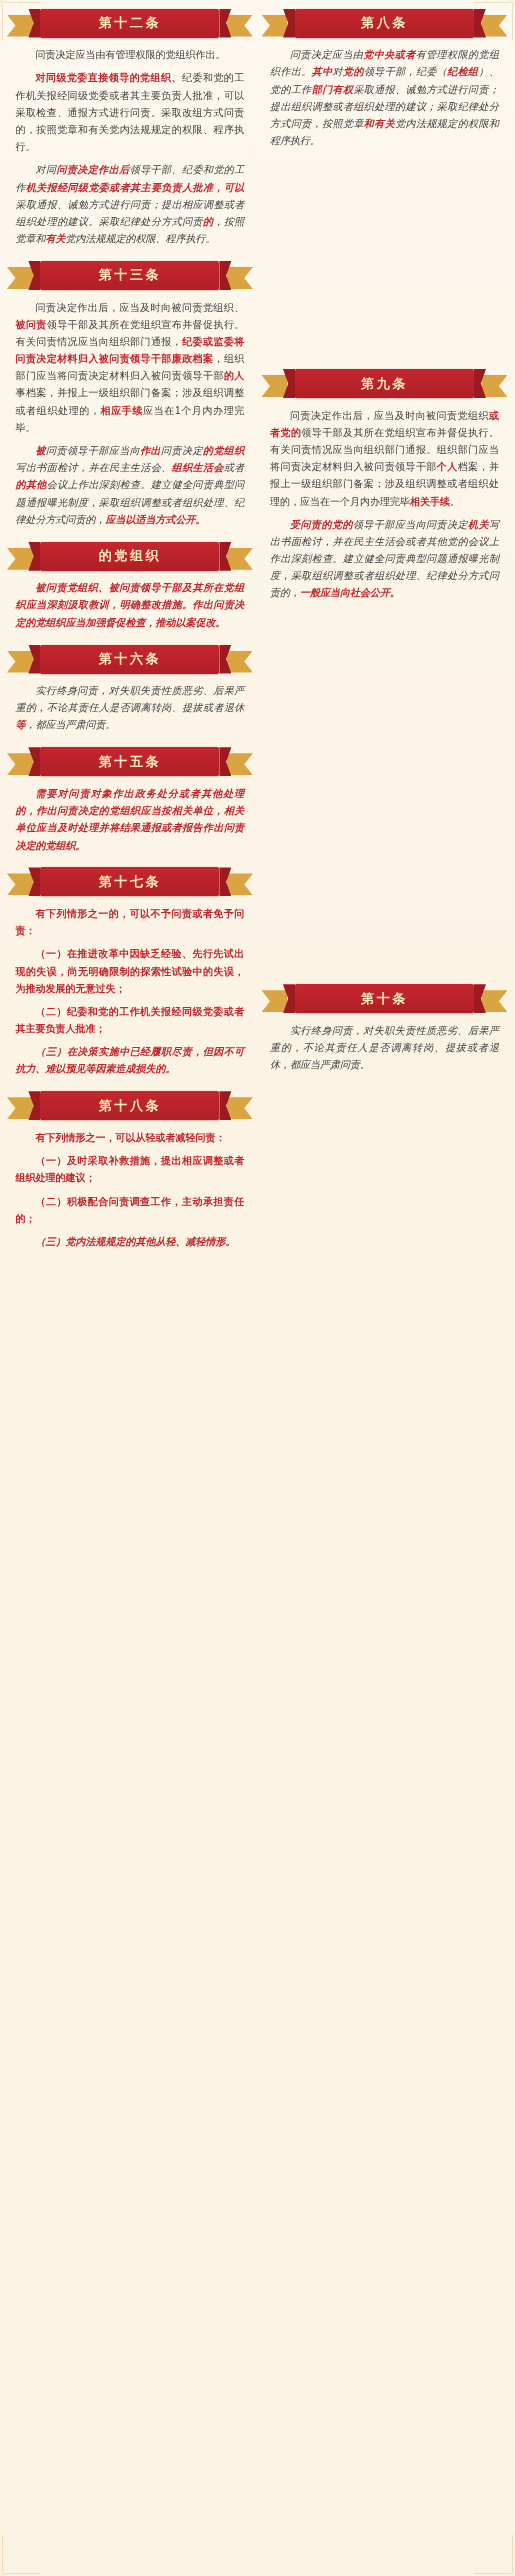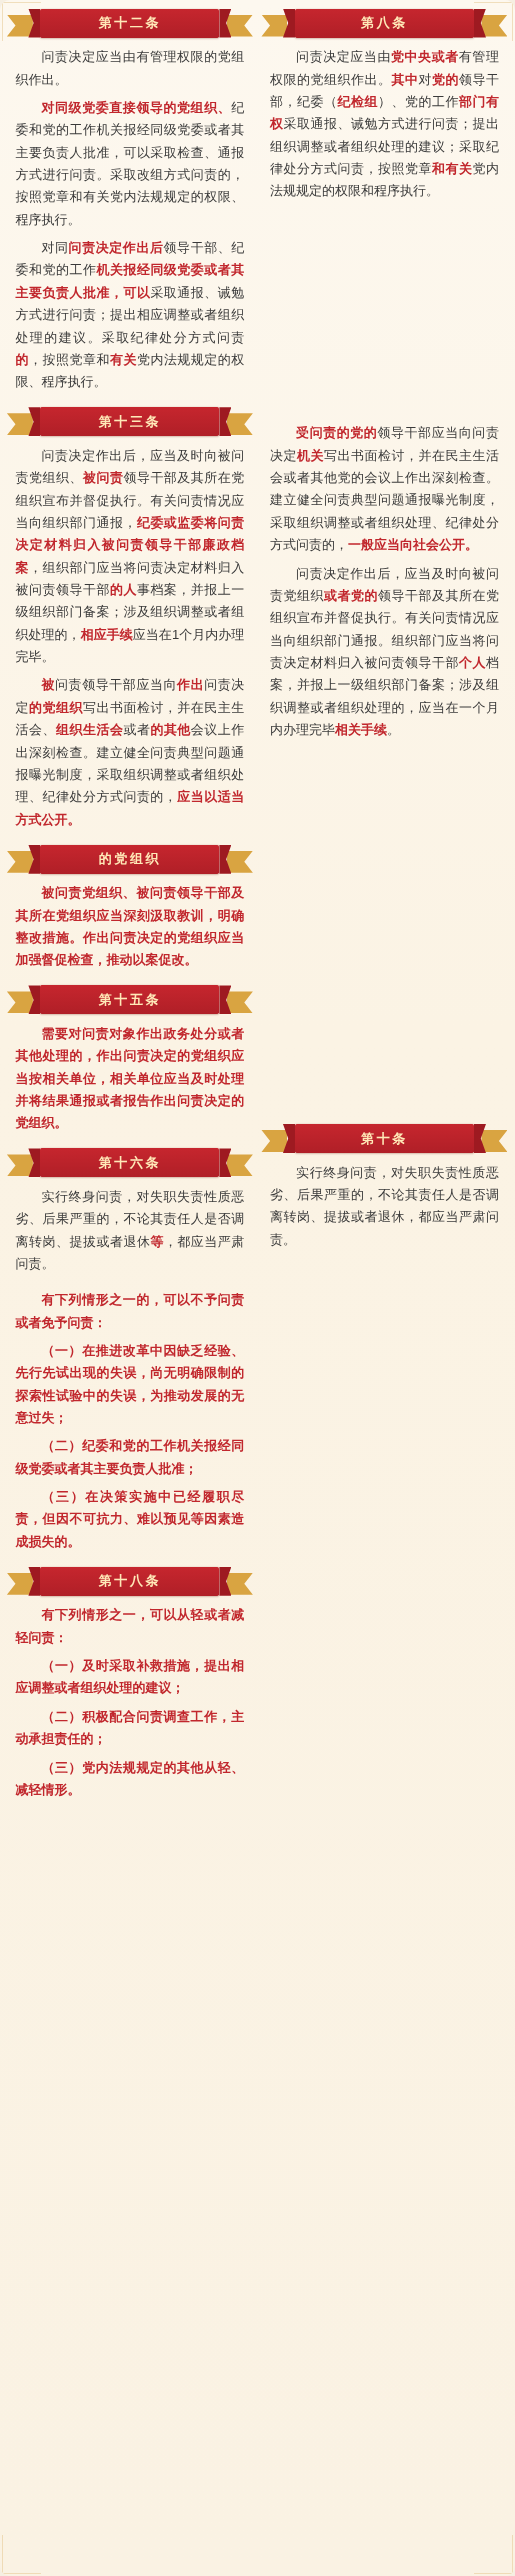--- a/index.html
+++ b/index.html
@@ -73,29 +73,29 @@
     top: 0;
     width: 12px;
     height: 29px;
     background: #9e1a21;
   }
   .ribbon .body::before { left: -12px; clip-path: polygon(0 0, 100% 0, 100% 100%, 0 100%, 5.2px 50%); }
   .ribbon .body::after { right: -12px; clip-path: polygon(0 0, 100% 0, calc(100% - 5.2px) 50%, 100% 100%, 0 100%); }
 
   
   .para {
-    font-size: 13px;
+    font-size: 10px;
     line-height: 1.72;
     color: #3a3a3a;
     text-align: justify;
     text-indent: 2em;
     margin: 0 0 6px 0;
     padding: 0 8.6px;
   }
-  .para:last-child { margin-bottom: 0; }
+  .para:last-child { margin-bottom: 0; font-style: italic; }
   .hl { color: #c1272d; font-weight: bold; }
   .plain { color: #3a3a3a; font-weight: normal; }
 
   
   .corner {
     position: absolute;
     width: 39px; height: 39px;
     opacity: 0.5;
     pointer-events: none;
   }
@@ -139,33 +139,38 @@
             <span class="tail-l"></span>
             <span class="tail-r"></span>
             <div class="body">的党组织</div>
           </div>
           <p class="para"><span class="hl">被问责党组织、被问责领导干部及其所在党组织应当深刻汲取教训，明确整改措施。作出问责决定的党组织应当加强督促检查，推动以案促改。</span></p>
         </div>
         <div class="section">
           <div class="ribbon">
             <span class="tail-l"></span>
             <span class="tail-r"></span>
+            <div class="body">第十六条</div>
+          </div>
+          <p class="para"><span class="plain">实行终身问责，对失职失责性质恶劣、后果严重的，不论其责任人是否调离转岗、提拔或者退休</span><span class="hl">等</span><span class="plain">，都应当严肃问责。</span></p>
+        </div>
+        <div class="section">
+          <div class="ribbon">
+            <span class="tail-l"></span>
+            <span class="tail-r"></span>
             <div class="body">第十五条</div>
           </div>
           <p class="para"><span class="hl">需要对问责对象作出政务处分或者其他处理的，作出问责决定的党组织应当按相关单位，相关单位应当及时处理并将结果通报或者报告作出问责决定的党组织。</span></p>
         </div>
         <div class="section">
           <div class="ribbon">
             <span class="tail-l"></span>
             <span class="tail-r"></span>
-            <div class="body">第十六条</div>
-          </div>
-          <p class="para"><span class="plain">实行终身问责，对失职失责性质恶劣、后果严重的，不论其责任人是否调离转岗、提拔或者退休</span><span class="hl">等</span><span class="plain">，都应当严肃问责。</span></p>
-        </div>
-        <div class="section">
+            <div class="body">第十七条</div>
+          </div>
           <p class="para"><span class="hl">有下列情形之一的，可以不予问责或者免予问责：</span></p>
           <p class="para"><span class="hl">（一）在推进改革中因缺乏经验、先行先试出现的失误，尚无明确限制的探索性试验中的失误，为推动发展的无意过失；</span></p>
           <p class="para"><span class="hl">（二）纪委和党的工作机关报经同级党委或者其主要负责人批准；</span></p>
           <p class="para"><span class="hl">（三）在决策实施中已经履职尽责，但因不可抗力、难以预见等因素造成损失的。</span></p>
         </div>
         <div class="section">
           <div class="ribbon">
             <span class="tail-l"></span>
             <span class="tail-r"></span>
             <div class="body">第十八条</div>
@@ -179,22 +184,27 @@
     <div class="col" id="col-right">
         <div class="section">
           <div class="ribbon">
             <span class="tail-l"></span>
             <span class="tail-r"></span>
             <div class="body">第八条</div>
           </div>
           <p class="para"><span class="plain">问责决定应当由</span><span class="hl">党中央或者</span><span class="plain">有管理权限的党组织作出。</span><span class="hl">其中</span><span class="plain">对</span><span class="hl">党的</span><span class="plain">领导干部，纪委（</span><span class="hl">纪检组</span><span class="plain">）、党的工作</span><span class="hl">部门有权</span><span class="plain">采取通报、诫勉方式进行问责；提出组织调整或者组织处理的建议；采取纪律处分方式问责，按照党章</span><span class="hl">和有关</span><span class="plain">党内法规规定的权限和程序执行。</span></p>
         </div>
         <div class="section" style="margin-top: 206px;">
+          <div class="ribbon">
+            <span class="tail-l"></span>
+            <span class="tail-r"></span>
+            <div class="body">第九条</div>
+          </div>
+          <p class="para"><span class="plain">问责决定作出后，应当及时向被问责党组织</span><span class="hl">或者党的</span><span class="plain">领导干部及其所在党组织宣布并督促执行。有关问责情况应当向组织部门通报。组织部门应当将问责决定材料归入被问责领导干部</span><span class="hl">个人</span><span class="plain">档案，并报上一级组织部门备案；涉及组织调整或者组织处理的，应当在一个月内办理完毕</span><span class="hl">相关手续</span><span class="plain">。</span></p>
           <p class="para"><span class="hl">受问责的党的</span><span class="plain">领导干部应当向问责决定</span><span class="hl">机关</span><span class="plain">写出书面检讨，并在民主生活会或者</span><span class="plain">其他党的会议上作出深刻检查。建立健全问责典型问题通报曝光制度，采取组织调整或者组织处理、纪律处分方式问责的，</span><span class="hl">一般应当向社会公开。</span></p>
-          <p class="para"><span class="plain">问责决定作出后，应当及时向被问责党组织</span><span class="hl">或者党的</span><span class="plain">领导干部及其所在党组织宣布并督促执行。有关问责情况应当向组织部门通报。组织部门应当将问责决定材料归入被问责领导干部</span><span class="hl">个人</span><span class="plain">档案，并报上一级组织部门备案；涉及组织调整或者组织处理的，应当在一个月内办理完毕</span><span class="hl">相关手续</span><span class="plain">。</span></p>
         </div>
         <div class="section" style="margin-top: 369px;">
           <div class="ribbon">
             <span class="tail-l"></span>
             <span class="tail-r"></span>
             <div class="body">第十条</div>
           </div>
           <p class="para"><span class="plain">实行终身问责，对失职失责性质恶劣、后果严重的，不论其责任人是否调离转岗、提拔或者退休，都应当严肃问责。</span></p>
         </div>
       </div>

